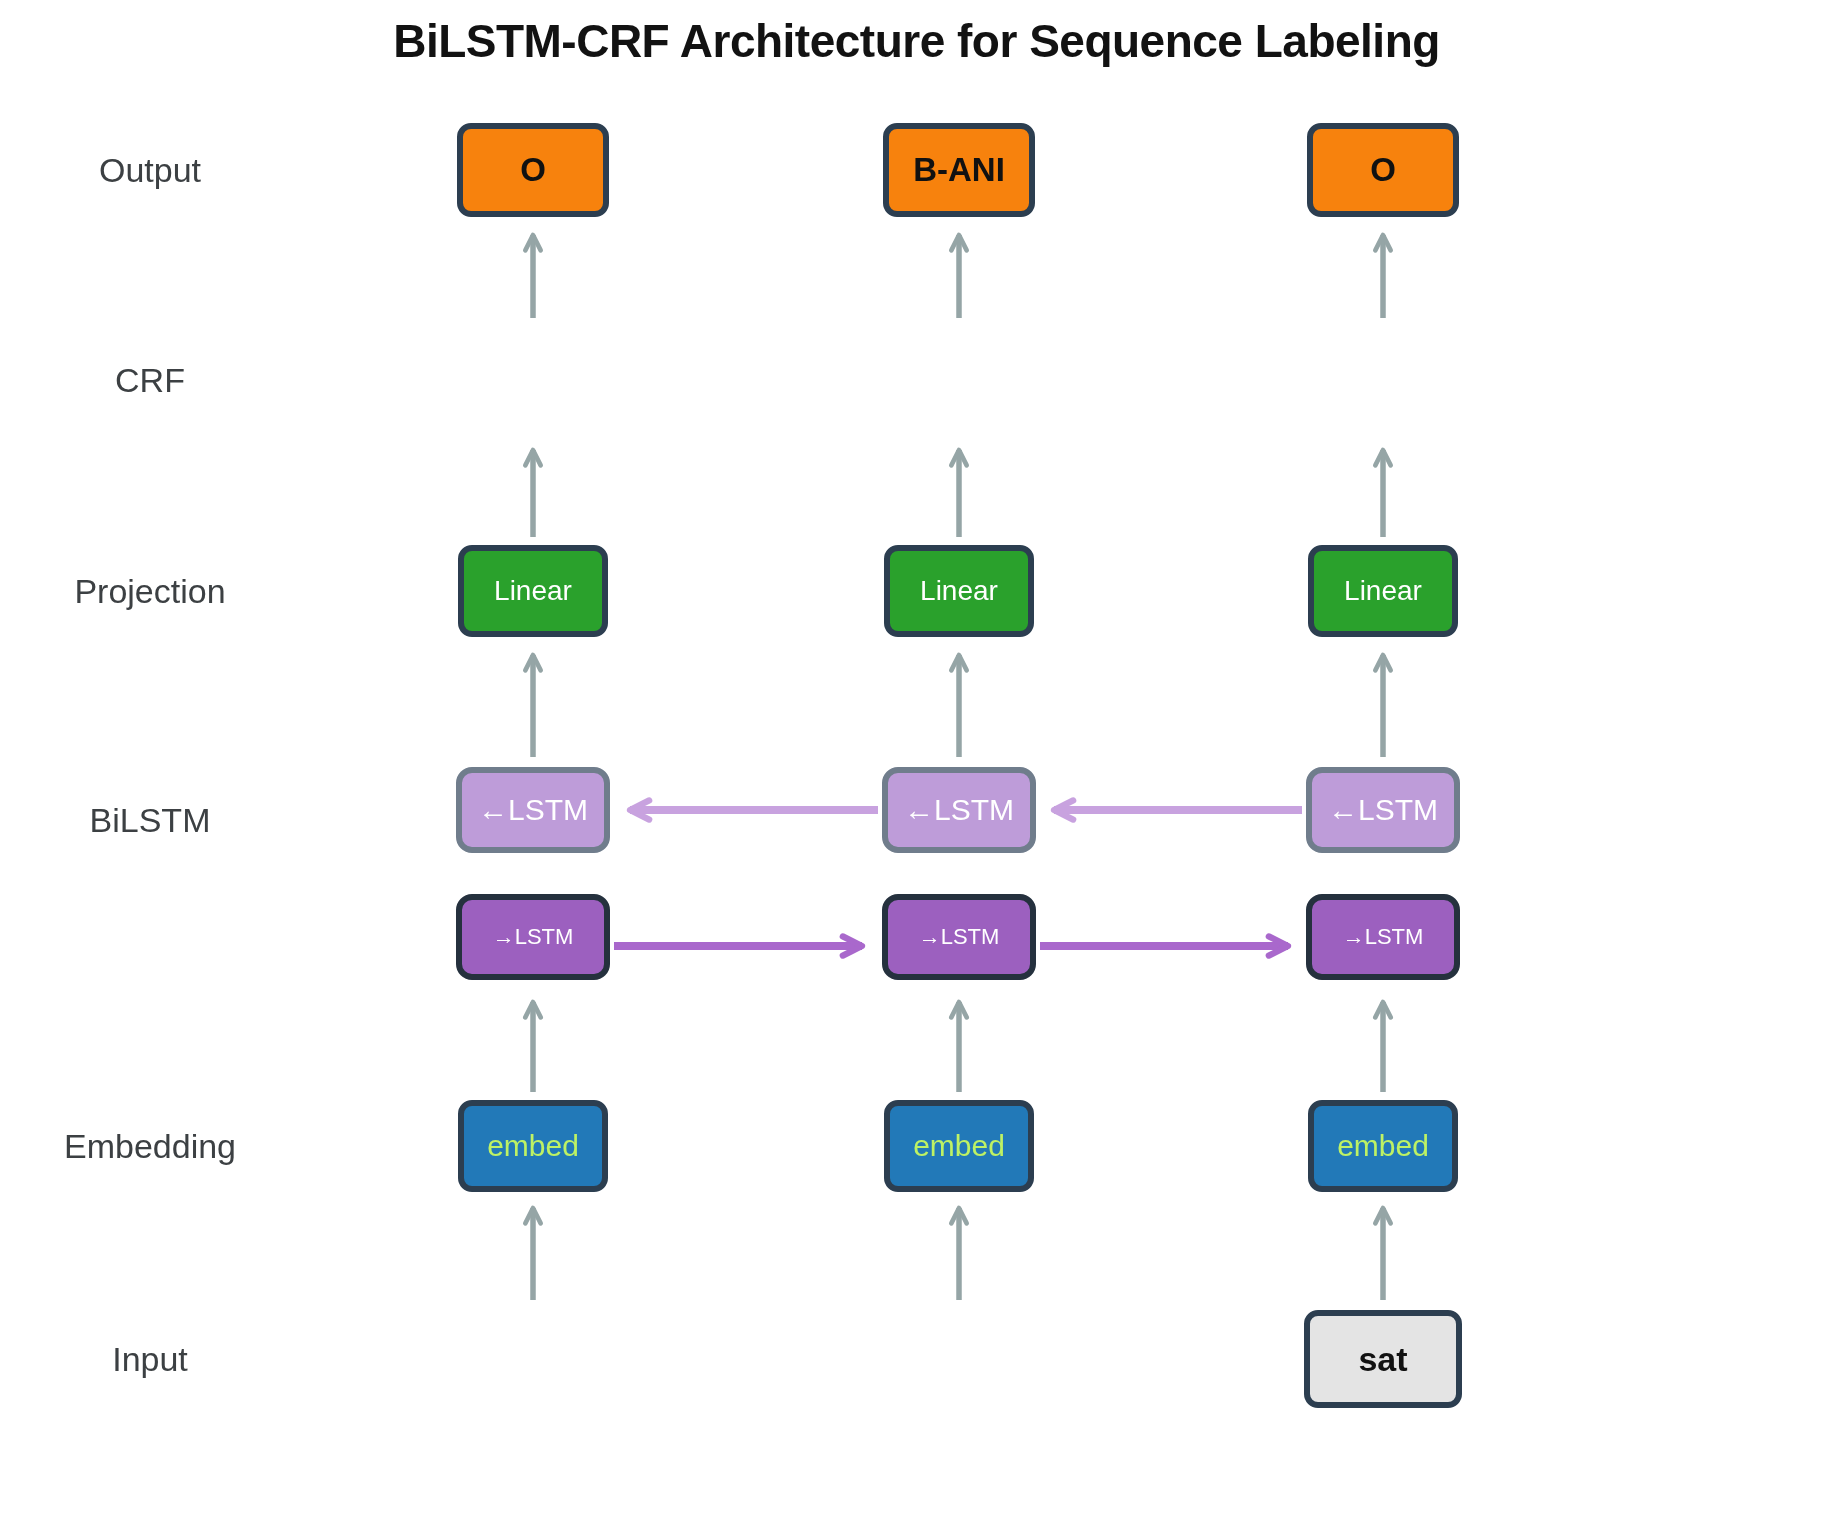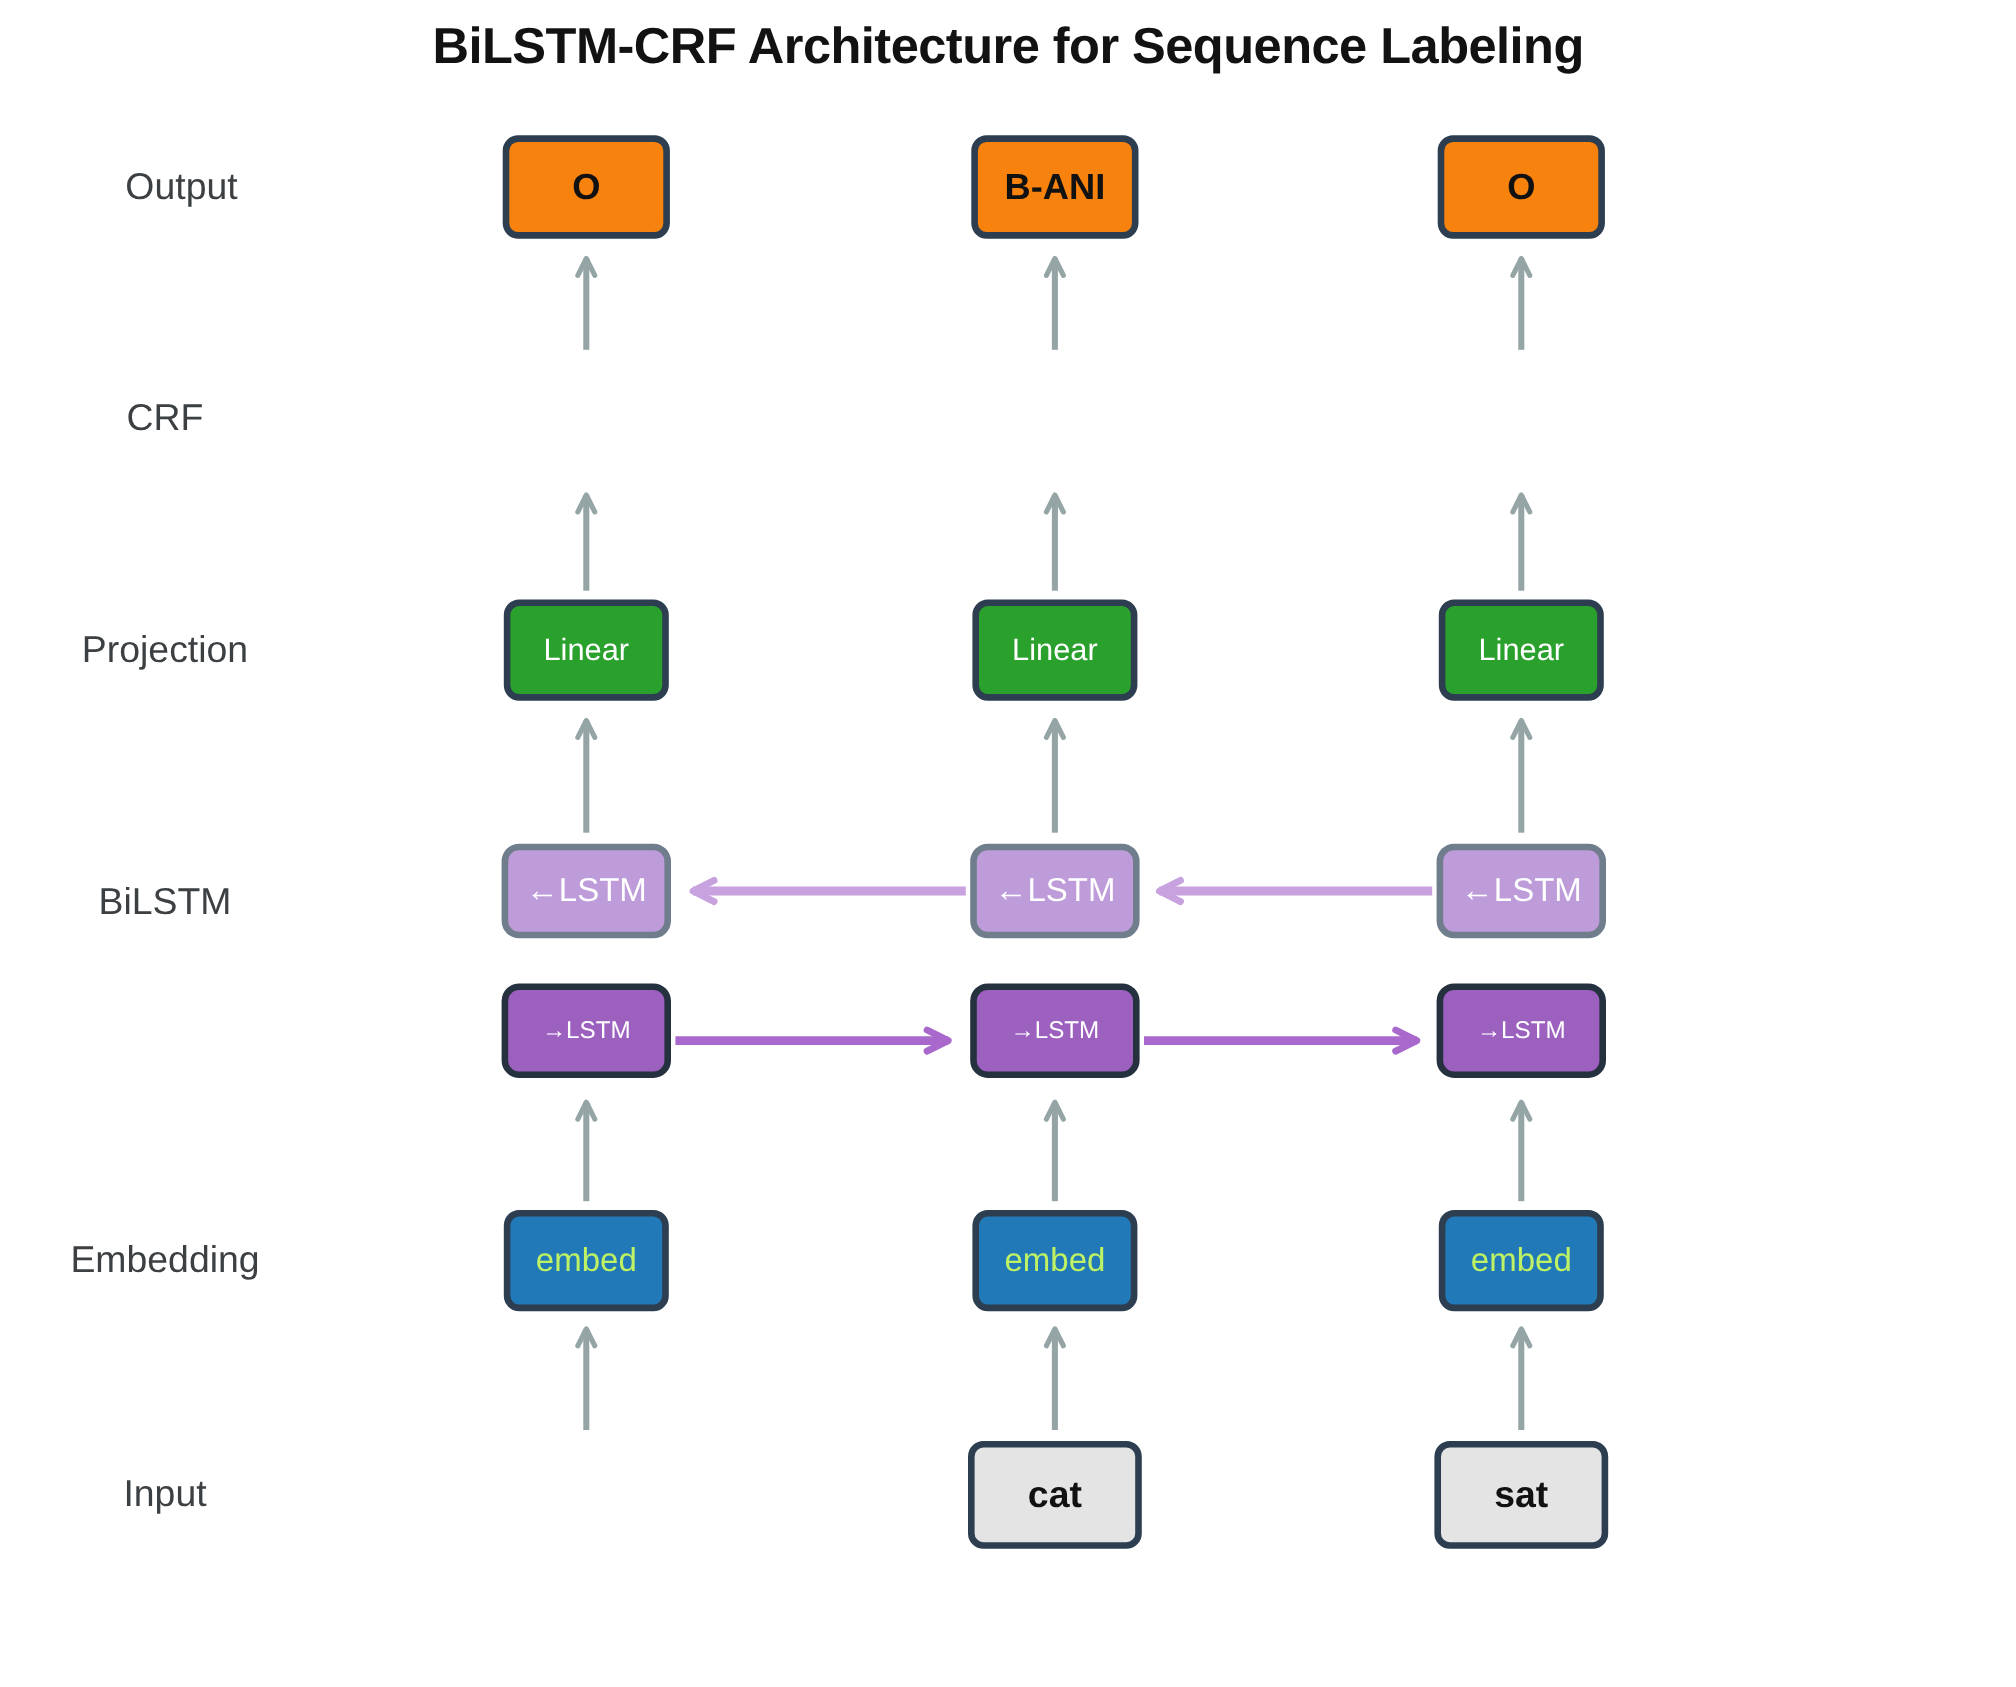--- a/index.html
+++ b/index.html
@@ -12,21 +12,21 @@
   }
   .title{
     position:absolute;left:50%;top:14px;transform:translateX(-50%);
     font-size:46px;font-weight:bold;color:#121212;white-space:nowrap;
     letter-spacing:-0.5px;
   }
   .row-label{
     position:absolute;left:150px;transform:translate(-50%,-50%);
     font-size:34px;color:#3c4043;white-space:nowrap;
   }
-  .rl-output{top:170px;margin-left:15px;}
+  .rl-output{top:170px;}
   .rl-crf{top:380px;}
   .rl-projection{top:591px;text-align:right;}
   .rl-bilstm{top:820px;text-align:right;}
   .rl-embedding{top:1146px;}
   .rl-input{top:1359px;}
 
   .arrows{position:absolute;left:0;top:0;z-index:1;}
 
   .box{
     position:absolute;z-index:2;box-sizing:border-box;
@@ -189,20 +189,17 @@
   <div class="box b-embed c1">
       <span>embed</span>
     </div>
   <div class="box b-embed c2">
       <span>embed</span>
     </div>
   <div class="box b-embed c3">
       <span>embed</span>
     </div>
 
-  <div class="box b-input c2">
-      <span>cat</span>
-    </div>
   <div class="box b-input c3">
       <span>sat</span>
     </div>
 
 </div>
 
 </body></html>

